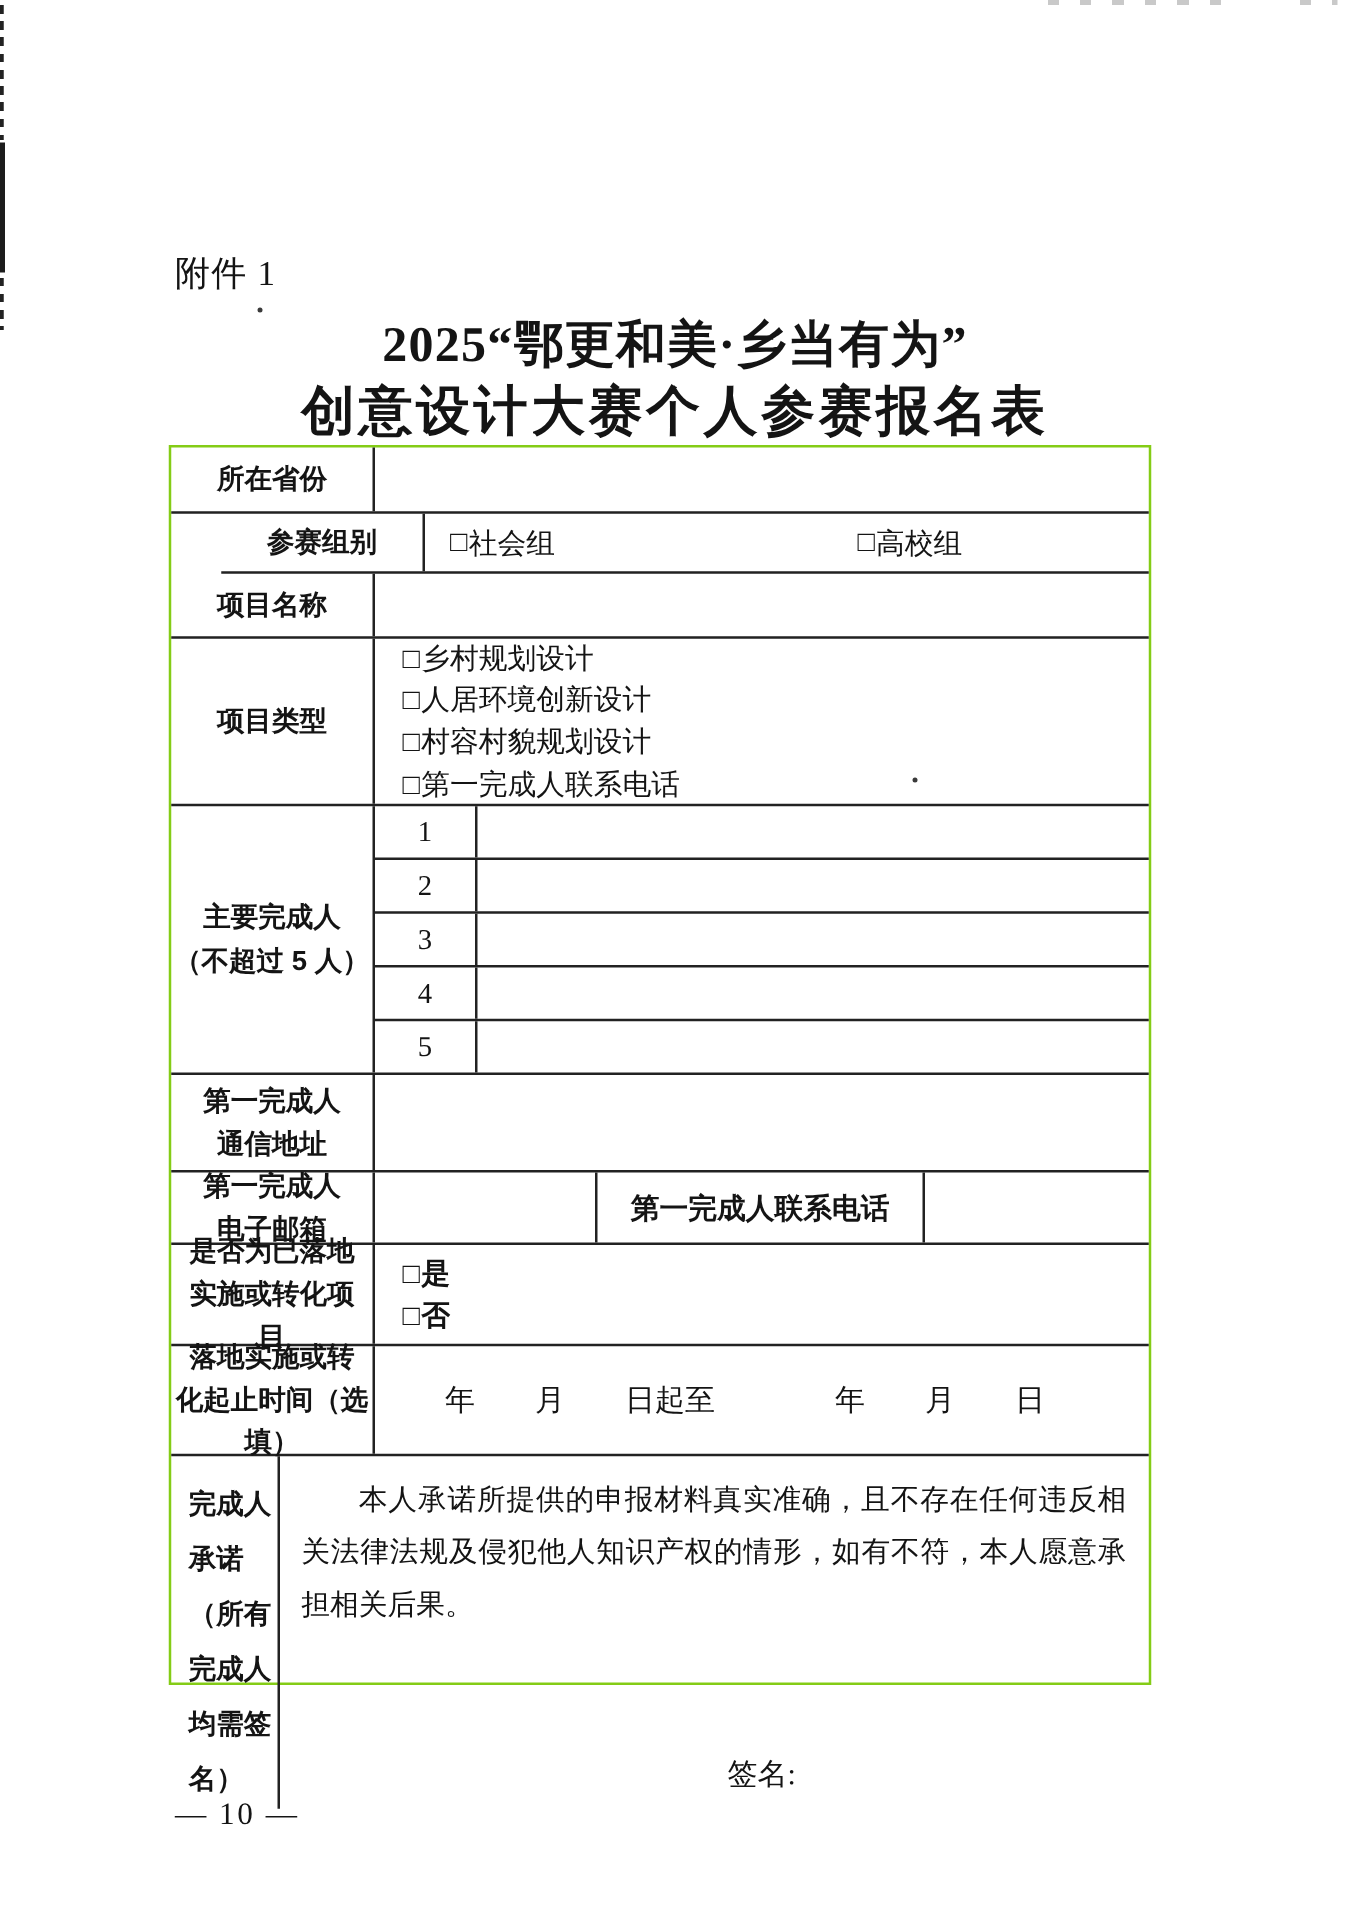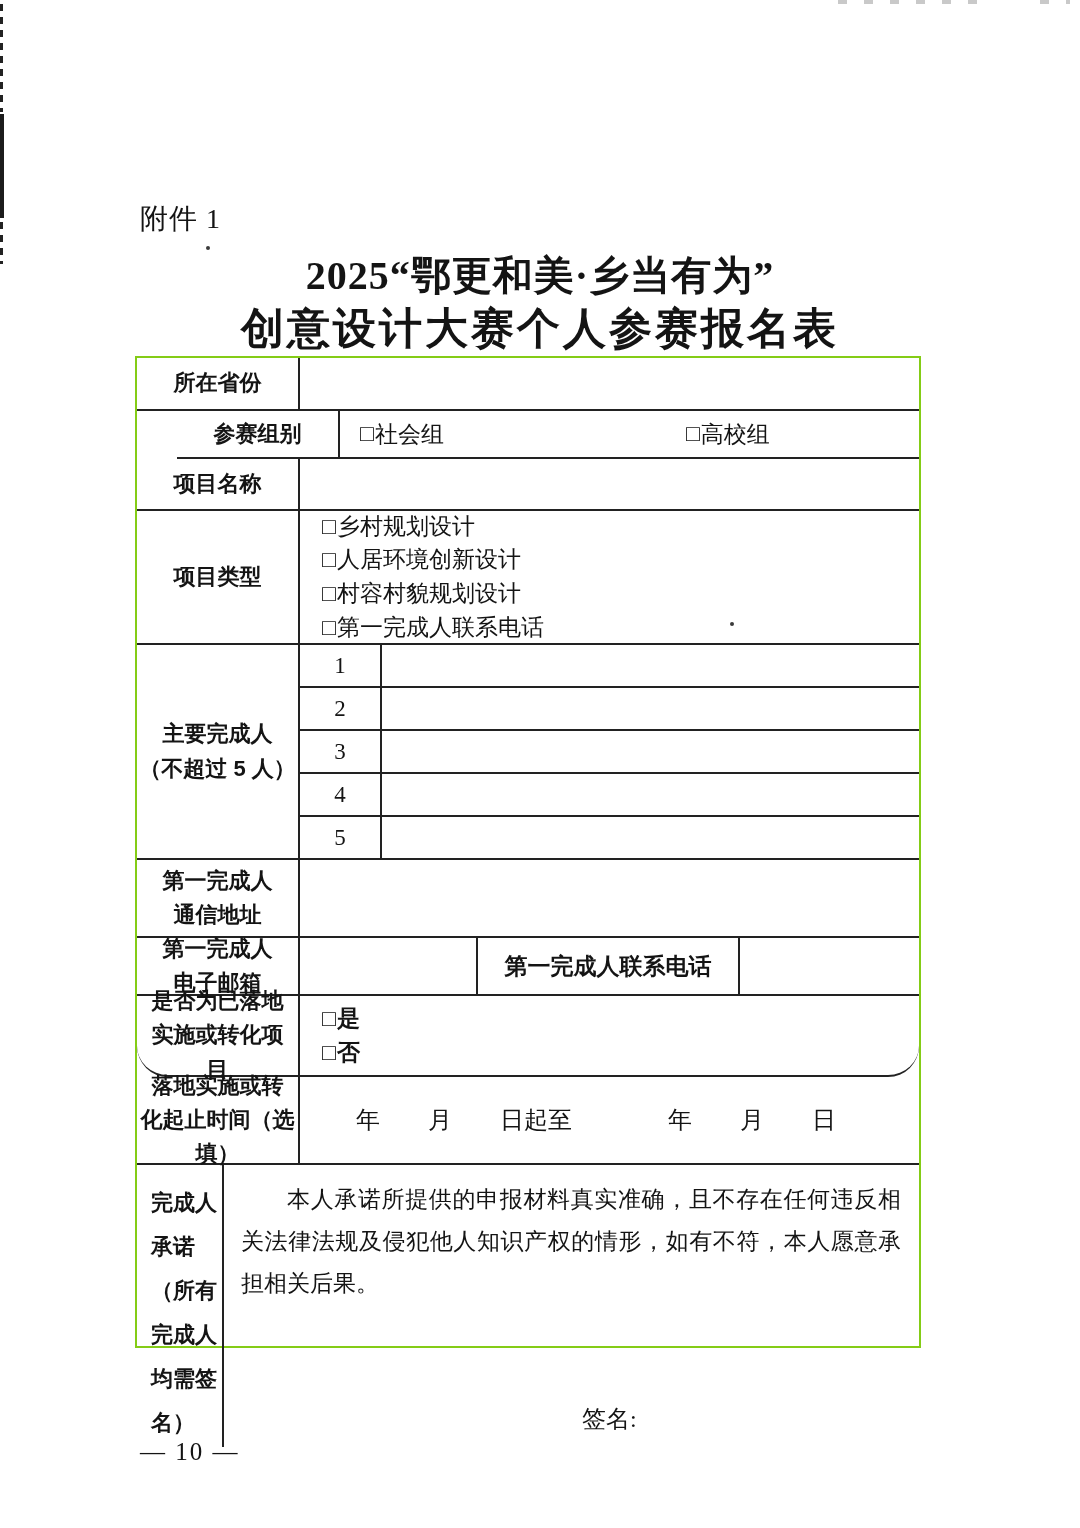--- a/index.html
+++ b/index.html
@@ -161,21 +161,21 @@
 电子邮箱</div>
     <div class="ccell">
       <div class="hrow">
         <div class="cell-178"></div>
         <div class="cell-262">第一完成人联系电话</div>
         <div class="cell-rest"></div>
       </div>
     </div>
   </div>
 
-  <div class="trow" style="height:81px;border-radius:31px;">
+  <div class="trow" style="height:81px;">
     <div class="lcell">是否为已落地
 实施或转化项
 目</div>
     <div class="ccell">
       <div class="opt-col" style="font-family:'Liberation Sans', sans-serif; font-weight:bold;">
         <span class="opt">
           <span class="box">□</span>
           <span>是</span>
         </span>
         <span class="opt">

